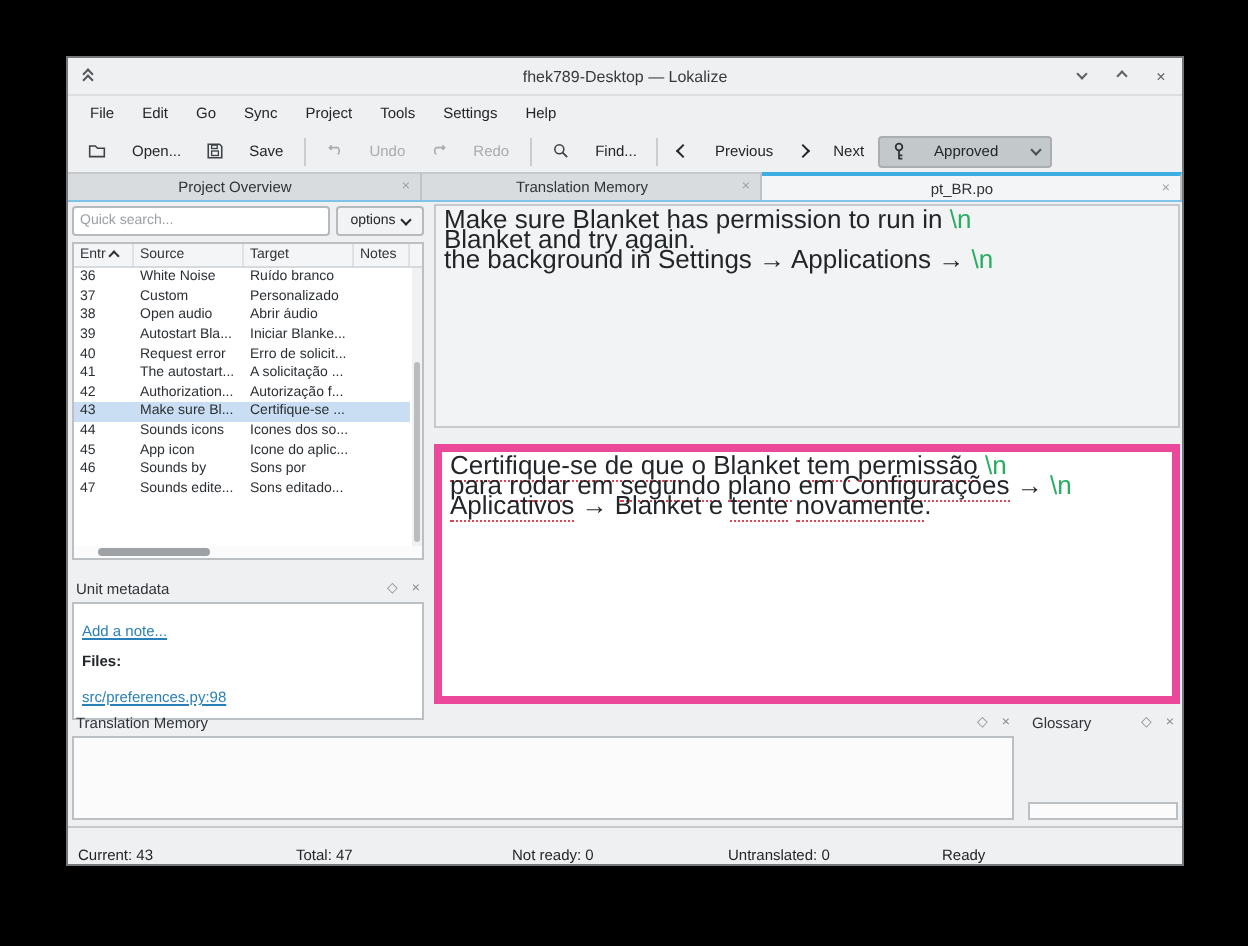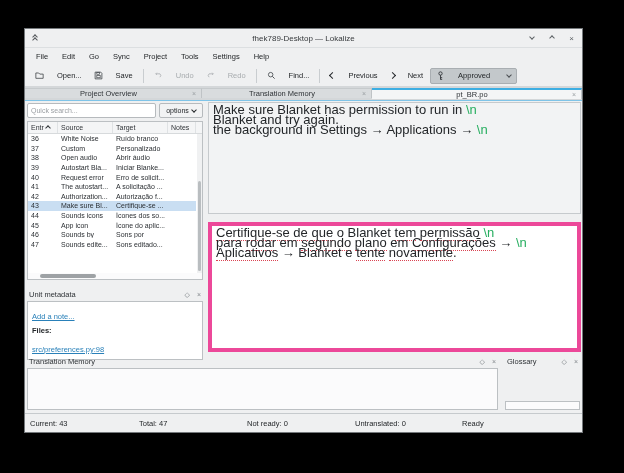--- a/index.html
+++ b/index.html
@@ -6,21 +6,21 @@
   html,body { width:624px; height:473px; }
   body {
     background:#000;
     font-family:"Liberation Sans", sans-serif;
     color:#232629;
     position:relative;
     overflow:hidden;
     -webkit-font-smoothing:antialiased;
   }
   .window{
-    position:absolute; left:24px; top:28px; width:559px; height:405px;
+    position:absolute; left:33px; top:28px; width:559px; height:405px;
     background:#eff0f1; border:1px solid #74787b;
     display:flex; flex-direction:column;
   }
   
   .titlebar{ height:19px; display:flex; align-items:center; padding:0 6px;
     background:#eff0f1; border-bottom:1px solid #dcdfe1; flex:0 0 auto; position:relative;}
   .app-ico{ width:10px; height:10px; position:relative; color:#52565a;}
   .app-ico .chev{ position:absolute; left:2px;}
   .app-ico .chev:nth-child(1){ top:2px;}
   .app-ico .chev:nth-child(2){ top:5px;}
@@ -41,21 +41,21 @@
   
   .toolbar{ height:21px; display:flex; align-items:center; padding:0 5px; gap:2px; flex:0 0 auto;}
   .tb-btn{ display:flex; align-items:center; gap:13px; font-size:7.5px; padding:3px 5px;
     border-radius:2px; color:#232629;}
   .tb-btn svg{ display:block;}
   .tb-btn.disabled{ color:#a8acaf;}
   .tb-sep{ width:1px; height:14px; background:#c9cdd0; margin:0 3px;}
   .tb-btn.toggled{ background:#c3c8cb; border:1px solid #a9aeb2; padding:2px 5px;}
   .tb-btn .dd{ margin-left:4px; color:#4a4e52;}
   
-  .tabbar{ height:15px; display:flex; flex:0 0 auto; border-bottom:1px solid #7fc4e8; background:#d4d7d9;align-items:center;}
+  .tabbar{ height:15px; display:flex; flex:0 0 auto; border-bottom:1px solid #7fc4e8; background:#d4d7d9;}
   .tab{ display:flex; align-items:center; font-size:7.5px; color:#2f3337;
     background:#d9dcde; border-right:1px solid #bfc3c6; border-top:1px solid #c6cacc; position:relative;}
   .tab .tab-label{ flex:1; text-align:center; padding:0 4px; white-space:nowrap; overflow:hidden;}
   .tab .tab-close{ color:#9ba0a4; font-size:7px; padding-right:5px;}
   .tab.active{ background:#f4f5f6; border-top:2px solid #3daee2; border-right:1px solid #bfc3c6;}
   .tab1{ width:177px;} .tab2{ width:170px;} .tab3{ flex:1;}
   
   .main{ flex:1; display:flex; min-height:0; padding-top:1px;}
   .left-col{ width:180px; flex:0 0 auto; display:flex; flex-direction:column;}
   .v-splitter{ width:3px; flex:0 0 auto;}
@@ -98,21 +98,21 @@
   .tgt-box{ flex:1; background:#fff; border:4px solid #ec4899; padding:2px 4px; overflow:hidden;}
   .ed-line{ font-size:13px; line-height:10px; color:#232629; white-space:pre-wrap;}
   .nl-marker{ color:#27ae60;}
   .misspelled{ border-bottom:1px dotted #da4453;}
   
   .bottom{ height:61px; flex:0 0 auto; display:flex; padding-top:2px;}
   .tm-panel{ flex:1; display:flex; flex-direction:column; min-width:0;}
   .gl-panel{ width:79px; flex:0 0 auto; display:flex; flex-direction:column; margin-left:3px;gap:33px;}
   .bp-body{ flex:1; margin:0 2px 3px 2px; background:#fbfbfc; border:1px solid #bcc0c3;}
   
-  .statusbar{ height:19px; flex:0 0 auto; border-top:1px solid #c6cacd; display:flex; align-items:center; padding-left:5px;}
+  .statusbar{ height:19px; flex:0 0 auto; border-top:1px solid #c6cacd; display:flex; align-items:flex-end; padding-left:5px;}
   .status-item{ font-size:7.5px; color:#232629; flex:0 0 auto;}
   .si0{ width:109px;} .si1{ width:108px;} .si2{ width:108px;} .si3{ width:107px;}
 </style>
 </head>
 <body>
 
 <div class="window">
 
   <div class="titlebar">
     <span class="app-ico">

